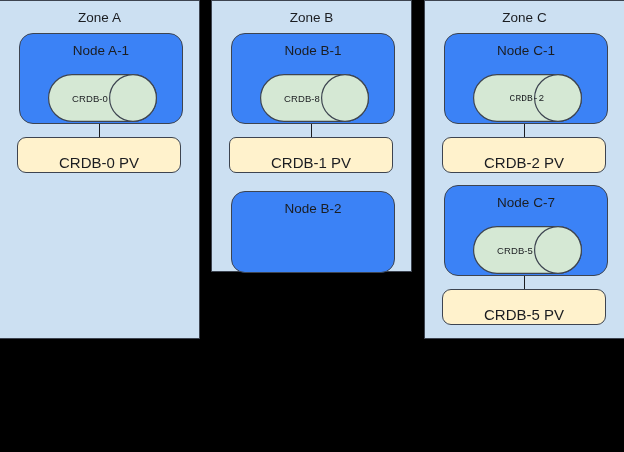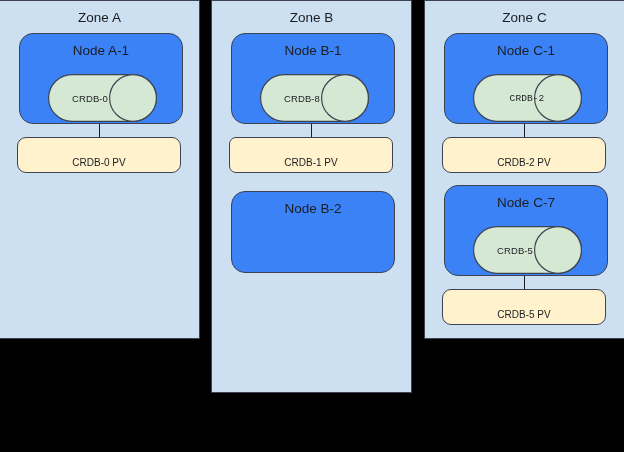--- a/index.html
+++ b/index.html
@@ -63,21 +63,21 @@
     position: absolute;
     background: #fff2cc;
     border: 1px solid #3d4450;
     border-radius: 9px;
     box-sizing: border-box;
     display: flex;
     align-items: center;
     justify-content: center;
   }
   .pv-label {
-    font-size: 10px;
+    font-size: 15px;
     color: #1b1d21;
     line-height: 16px;
     margin-top: 16px;
   }
 
   .connector {
     position: absolute;
     width: 1px;
     background: #1b1d21;
   }
@@ -122,21 +122,21 @@
       </div>
     </div>
 
     <div class="connector" style="left:99px; top:123px; height:13px;"></div>
 
     <div class="pv" style="left:17px; top:136px; width:164px; height:36px;">
       <span class="pv-label">CRDB-0 PV</span>
     </div>
   </div>
 
-  <div class="zone" style="left:211px; top:0px; width:201px; height:393px;">
+  <div class="zone" style="left:211px; top:0px; width:201px; height:272px;">
     <div class="zone-title">Zone B</div>
 
     <div class="node" style="left:19px; top:32px; width:164px; height:91px;">
       <div class="node-title">Node B-1</div>
 
       <div class="cyl" style="left:28px; top:40px; width:109px; height:48px;">
         <svg width="109" height="48" viewBox="0 0 109 48" aria-hidden="true">
           <path d="M 24,0.6 L 85,0.6 A 23.4,23.4 0 0 1 85,47.4 L 24,47.4 A 23.4,23.4 0 0 1 24,0.6 Z" fill="#d5e8d4" stroke="#3d4450" stroke-width="1.2"></path>
           <ellipse cx="85" cy="24" rx="23.4" ry="23.4" fill="#d5e8d4" stroke="#3d4450" stroke-width="1.2"></ellipse>
         </svg>

